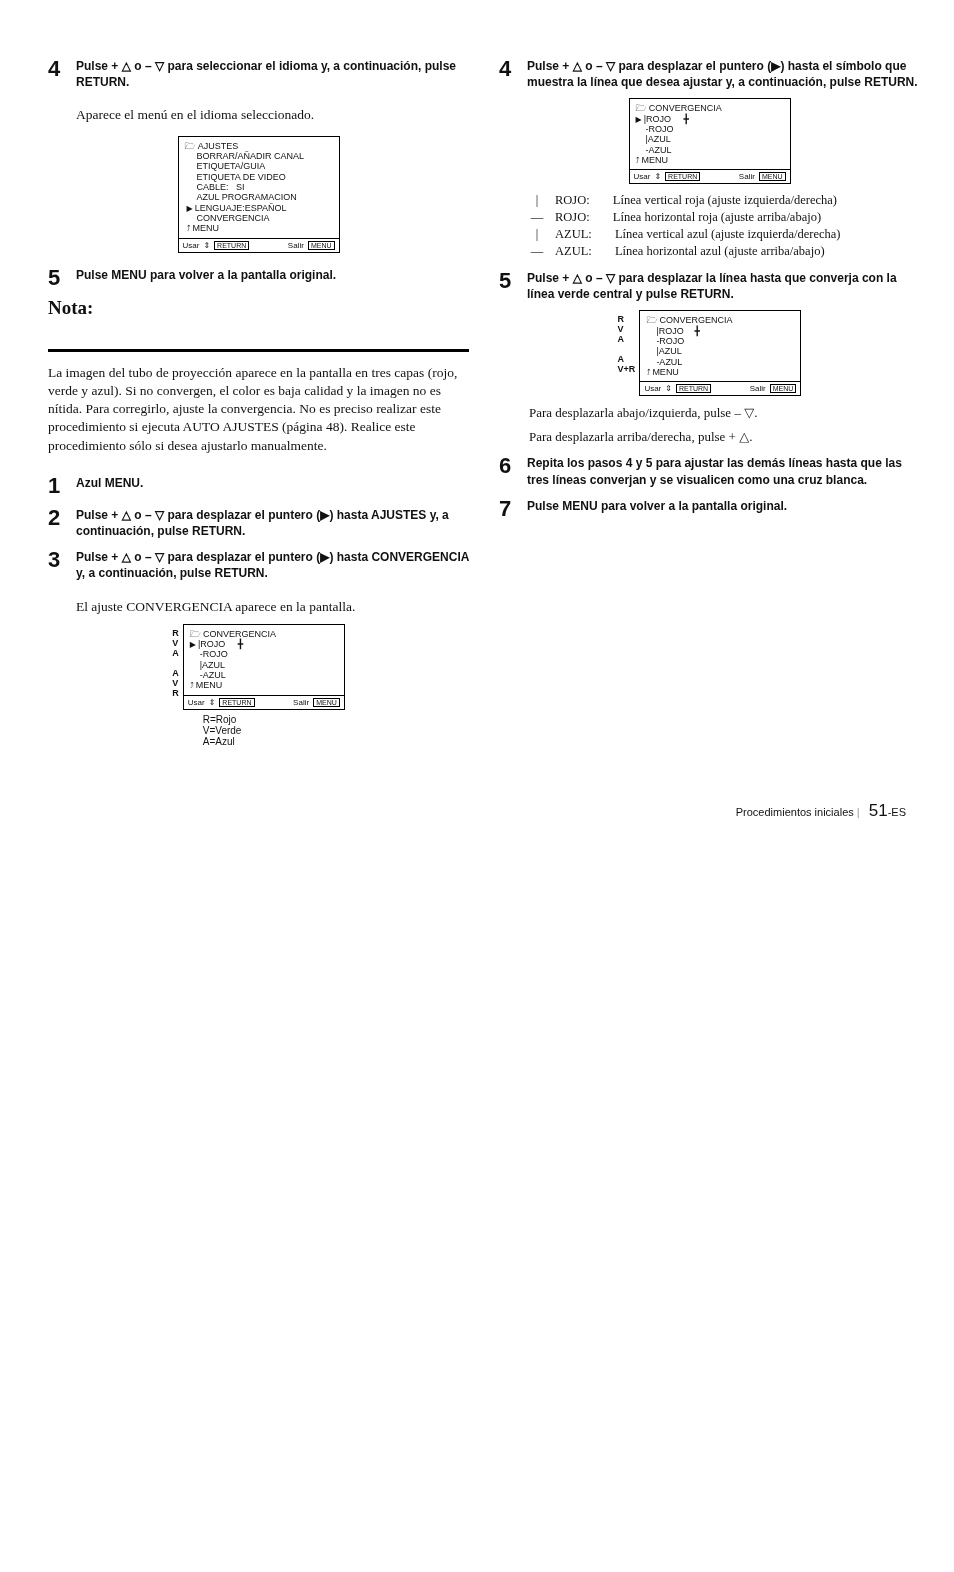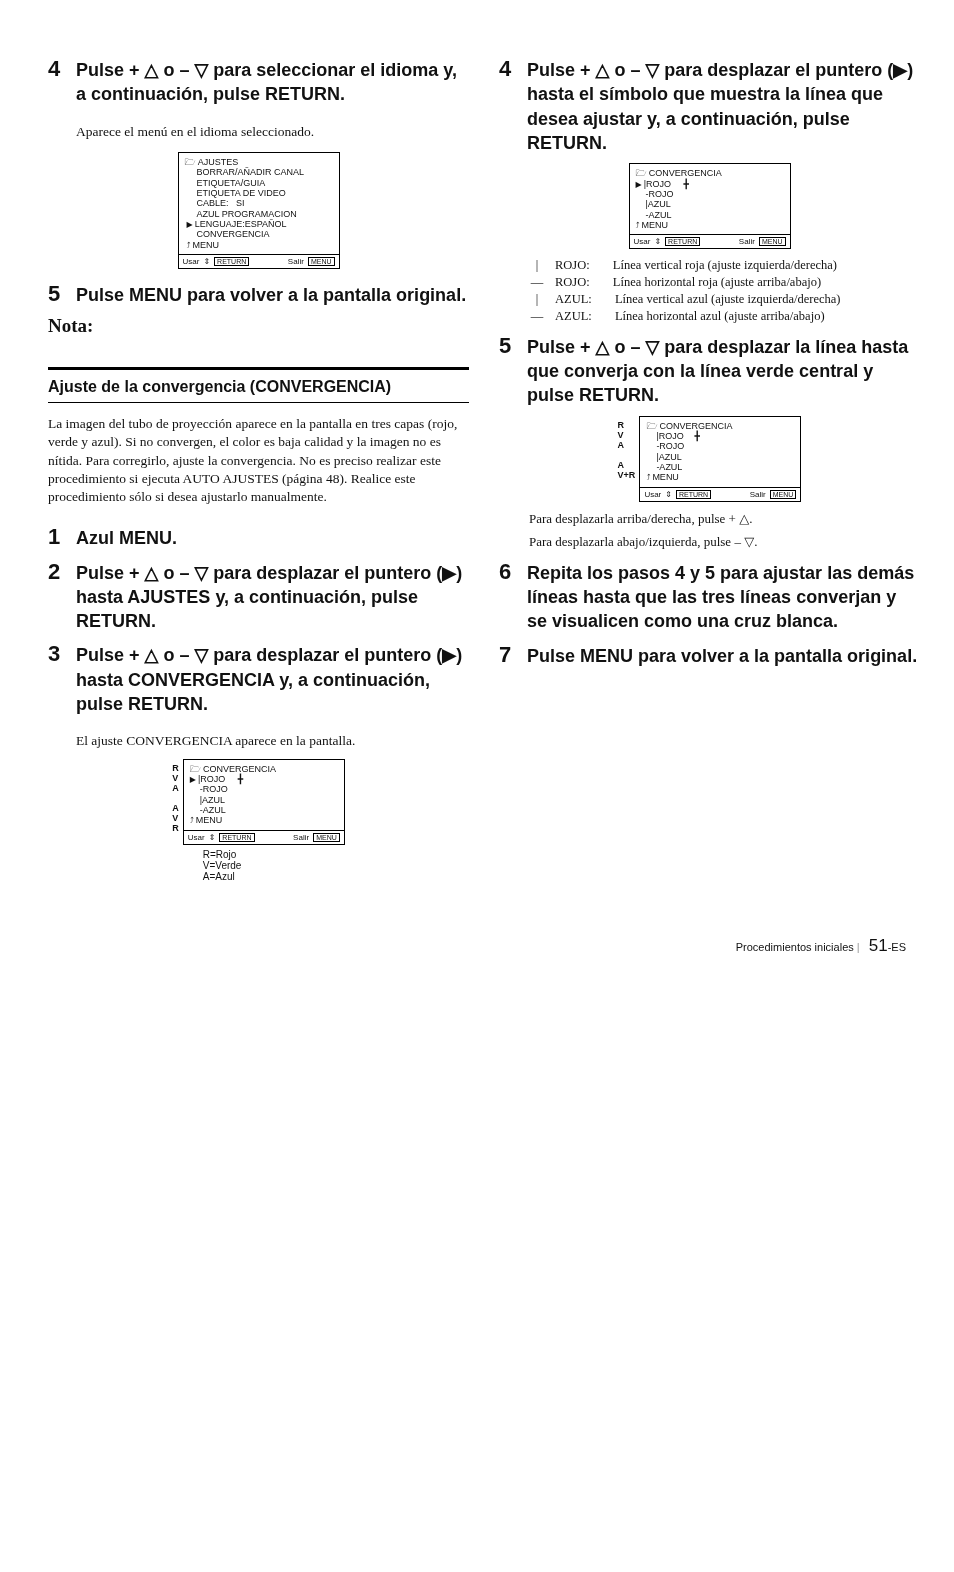--- a/index.html
+++ b/index.html
@@ -30,21 +30,21 @@
     line-height: 1;
     min-width: 18px;
     text-align: left;
   }
   .step-body {
     flex: 1;
   }
   .step-title {
     font-family: Arial, Helvetica, sans-serif;
     font-weight: 700;
-    font-size: 18px;
+    font-size: 12px;
     line-height: 1.35;
   }
   .step-sub {
     font-size: 13.5px;
     line-height: 1.35;
     margin-top: 16px;
   }
   .nota-head { font-weight: 700; font-size: 19px; }
   .nota-body { font-size: 13px; line-height: 1.35; padding-left: 10px; text-indent: -8px; }
   .section-rule { border-top: 3px solid #000; margin: 30px 0 4px 0; }
@@ -142,21 +142,20 @@
     <div class="step">
       <div class="step-num">5</div>
       <div class="step-body">
         <div class="step-title">Pulse MENU para volver a la pantalla original.</div>
       </div>
     </div>
 
     <div class="nota-head">Nota:</div>
 
     <div class="section-rule"></div>
-    <div class="section-title">Ajuste de la convergencia (CONVERGENCIA)</div>
     <div class="section-para">La imagen del tubo de proyección aparece en la pantalla en tres capas (rojo, verde y azul). Si no convergen, el color es baja calidad y la imagen no es nítida. Para corregirlo, ajuste la convergencia. No es preciso realizar este procedimiento si ejecuta AUTO AJUSTES (página 48). Realice este procedimiento sólo si desea ajustarlo manualmente.</div>
 
     <div class="step">
       <div class="step-num">1</div>
       <div class="step-body">
           <div class="step-title">Azul MENU.</div>
         </div>
     </div>
 
     <div class="step">
@@ -294,22 +293,22 @@
             <span class="arrows"></span>
             <span class="key">RETURN</span>
             <span style="flex:1"></span>
             <span>Salir</span>
             <span class="key">MENU</span>
           </div>
         </div>
       </div>
     </div>
 
+    <div class="helptxt">Para desplazarla abajo/izquierda, pulse – ▽.</div>
     <div class="helptxt">Para desplazarla arriba/derecha, pulse + △.</div>
-    <div class="helptxt">Para desplazarla abajo/izquierda, pulse – ▽.</div>
 
     <div class="step">
       <div class="step-num">6</div>
       <div class="step-body">
           <div class="step-title">Repita los pasos 4 y 5 para ajustar las demás líneas hasta que las tres líneas converjan y se visualicen como una cruz blanca.</div>
         </div>
     </div>
 
     <div class="step">
       <div class="step-num">7</div>

